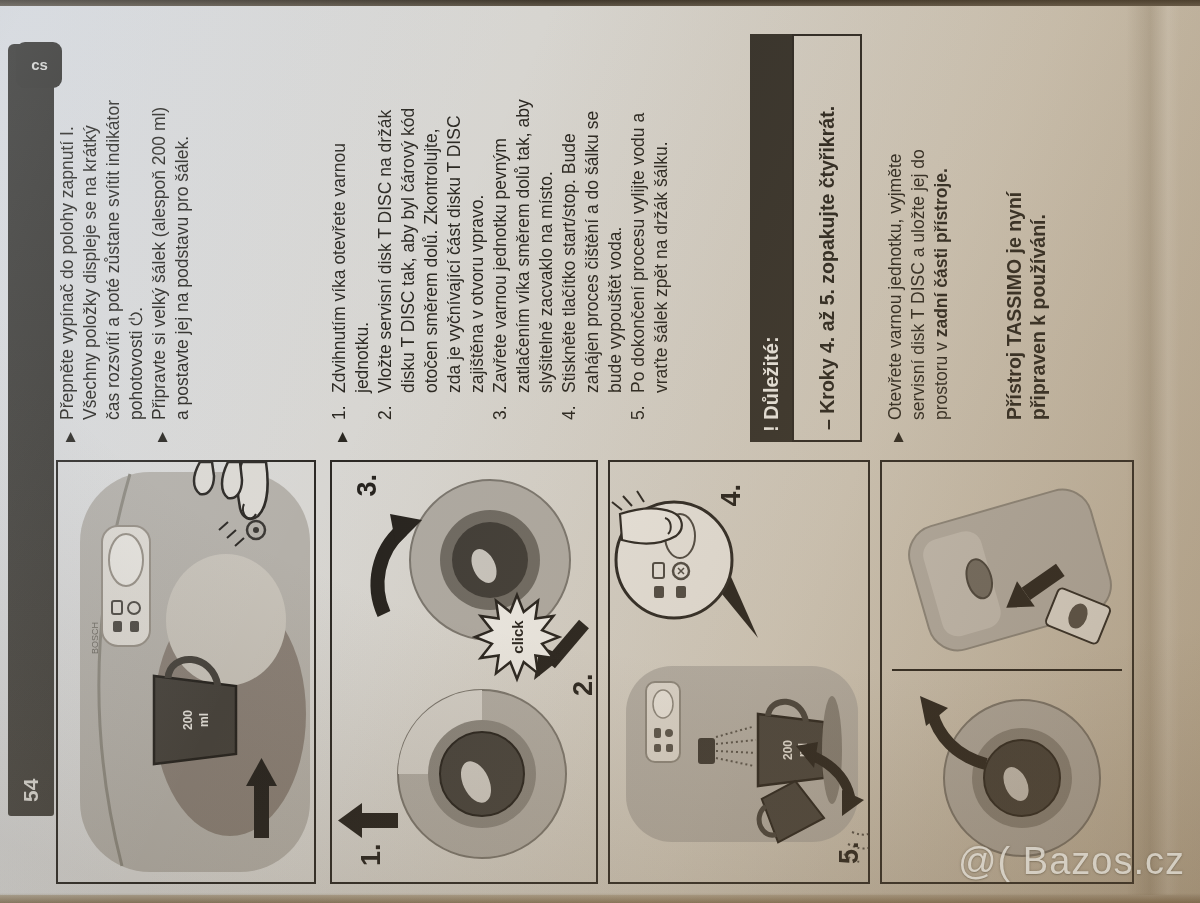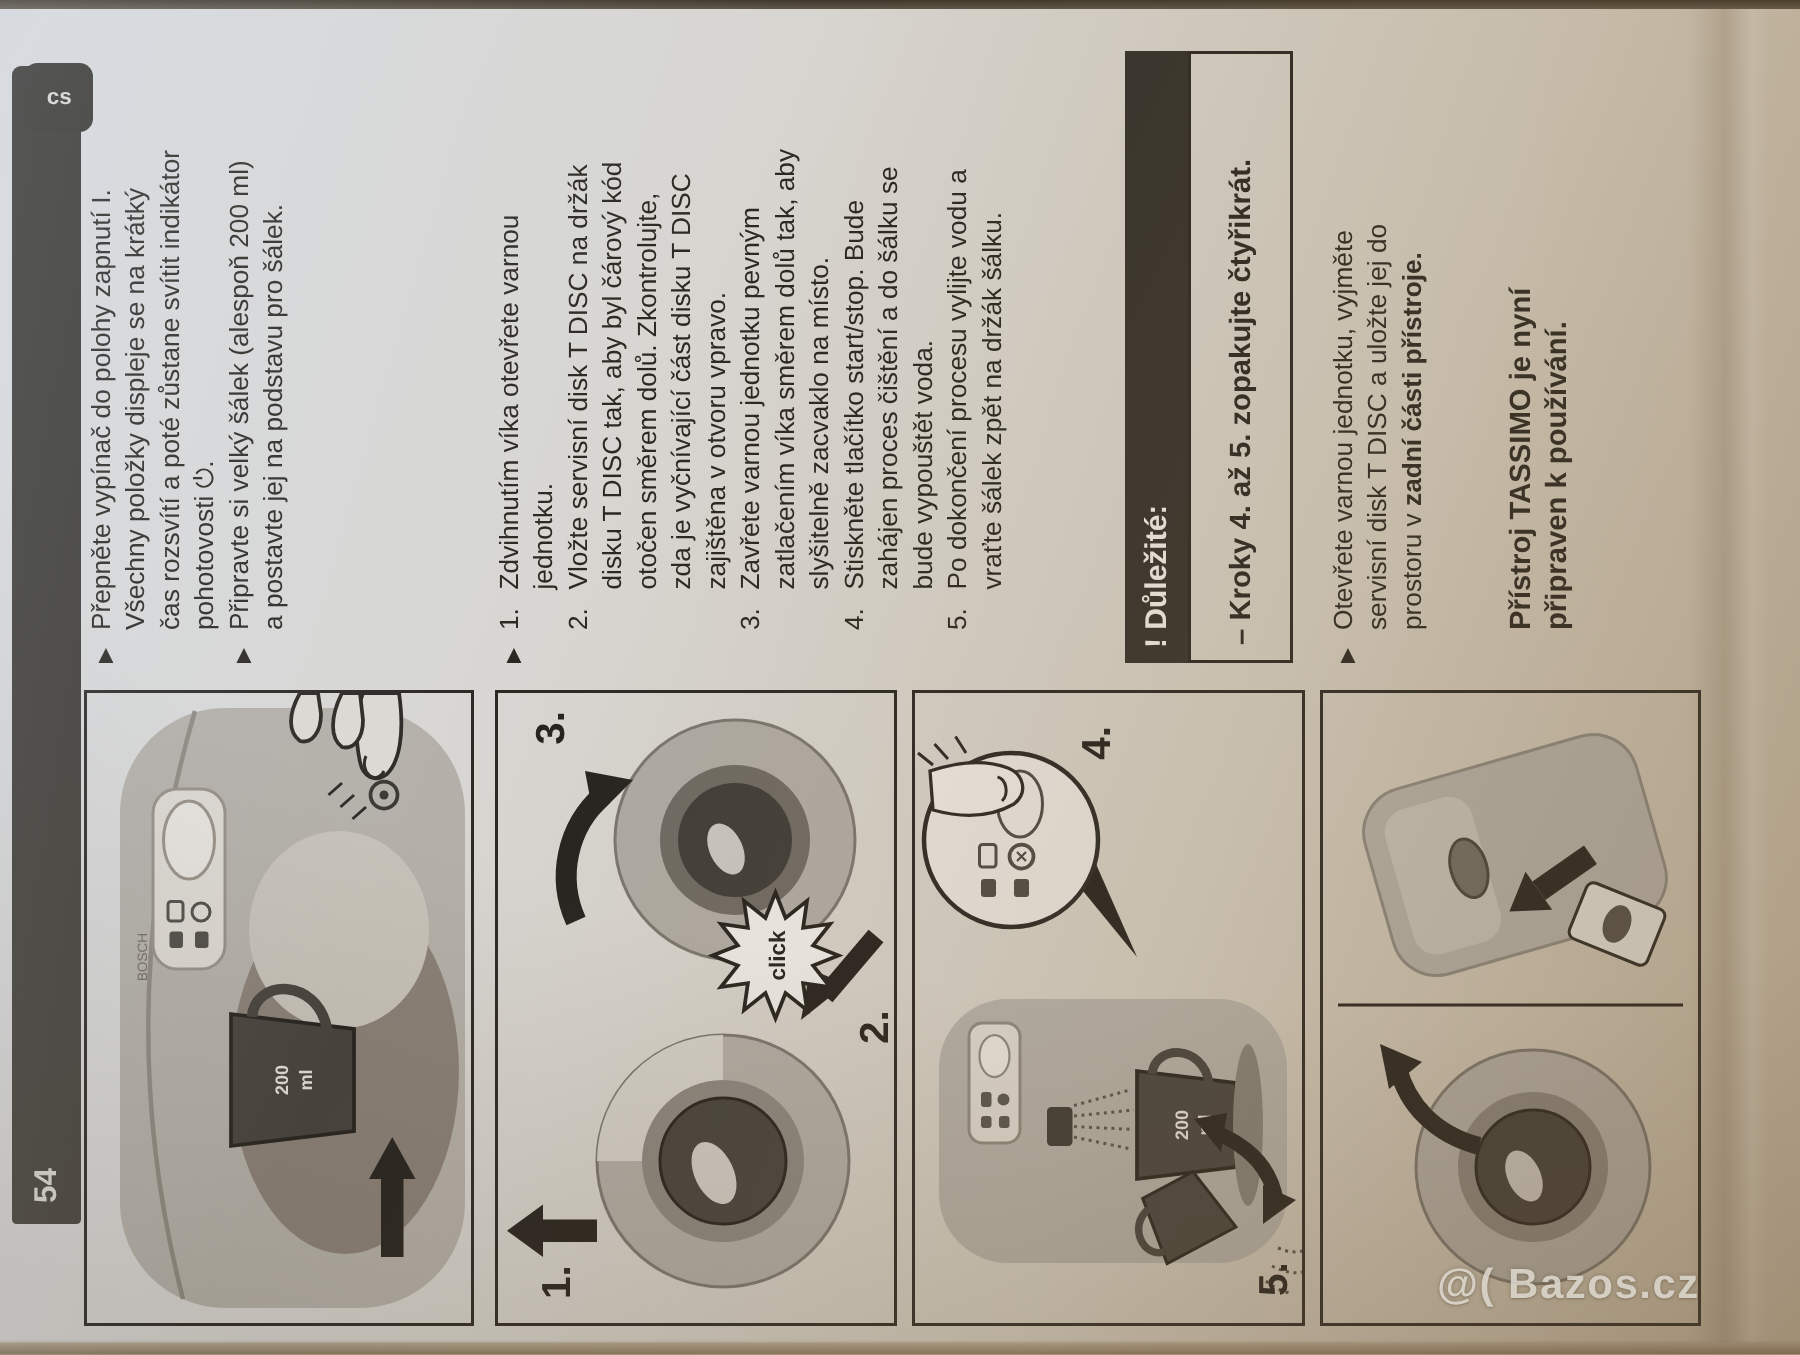--- a/index.html
+++ b/index.html
@@ -11,21 +11,21 @@
   .paper{position:absolute;left:0;top:6px;width:1200px;height:889px;
     background:linear-gradient(105deg,#dadbdd 0%,#d7d5d0 38%,#cfc9bd 68%,#c3b8a4 100%);}
   .crease{position:absolute;left:1126px;top:6px;width:54px;height:889px;
     background:linear-gradient(90deg,rgba(105,92,70,0) 0%,rgba(105,92,70,0.22) 45%,rgba(235,233,228,0.18) 78%,rgba(105,92,70,0) 100%);}
   .photo-bottom-edge{position:absolute;left:0;bottom:0;width:1200px;height:10px;
     background:linear-gradient(180deg,rgba(109,96,75,0),#8d7c62);}
   .overlay{position:absolute;inset:0;pointer-events:none;z-index:5;
     background:linear-gradient(115deg,rgba(208,222,240,0.22) 0%,rgba(200,200,200,0) 34%,rgba(158,120,70,0.14) 66%,rgba(118,86,48,0.30) 100%),
                radial-gradient(120% 90% at 70% 20%,rgba(0,0,0,0) 60%,rgba(80,66,45,0.18) 100%);}
   .watermark{position:absolute;left:958px;top:840px;z-index:6;
-    font-size:28px;font-weight:bold;letter-spacing:1px;color:#ddd8ce;opacity:0.85;
+    font-size:38px;font-weight:normal;letter-spacing:1px;color:#ddd8ce;opacity:0.85;
     text-shadow:0 0 3px rgba(96,84,64,0.55),0 1px 1px rgba(96,84,64,0.4);}
   
   .page-wrap{position:absolute;left:0;top:8px;width:1140px;height:886px;filter:blur(0.4px);}
   .page{position:absolute;left:127px;top:-127px;width:886px;height:1140px;
     transform:rotate(-90deg);color:#2b2822;}
   .band{position:absolute;left:78px;top:8px;width:772px;height:46px;
     background:linear-gradient(90deg,#45423c,#35322c);border-radius:3px 6px 6px 3px;}
   .band-num{padding-left:14px;line-height:46px;color:#dcdad4;font-size:21px;font-weight:bold;}
   .cs-tab{position:absolute;left:806px;top:16px;width:46px;height:46px;background:#34312b;
     border-radius:9px;display:flex;align-items:center;justify-content:center;}

